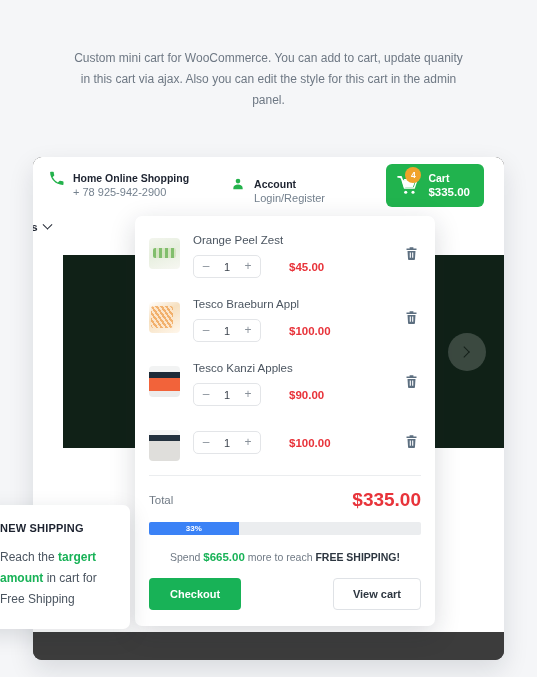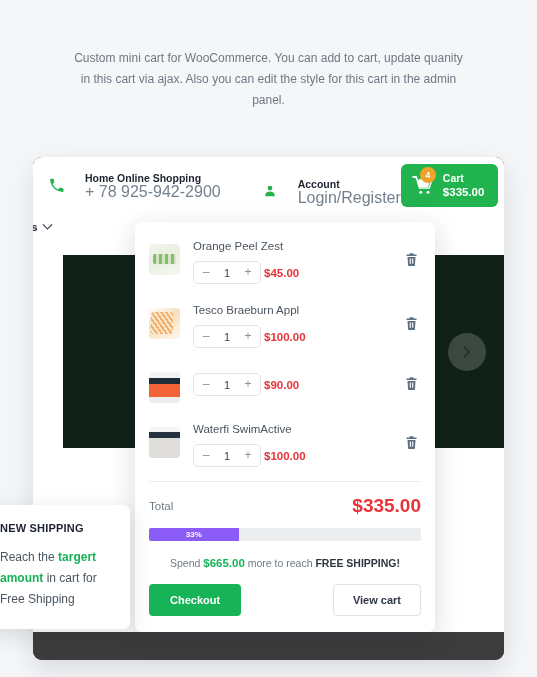--- a/index.html
+++ b/index.html
@@ -38,30 +38,30 @@
     border-radius: 9px 9px 0 0;
     overflow: hidden;
   }
 
   
   .site-header {
     position: relative; height: 56px;
     display: flex; align-items: center; padding: 0 14px;
     background: #fff;
   }
-  .hdr-block { display: flex; align-items: center; gap: 21px; }
+  .hdr-block { display: flex; align-items: flex-start; gap: 9px; }
   .hdr-block.phone { margin-left: 2px; }
   .hdr-block.account { margin-left: 42px; margin-top: 12px; }
   .hdr-ico { color: #24b24c; display: flex; align-items: center; }
   .hdr-txt-top {
     font-size: 10.5px; font-weight: bold; color: #1d2330; line-height: 14px;
     white-space: nowrap;
   }
   .hdr-txt-bot {
-    font-size: 16px; color: #74818e; line-height: 14px; white-space: nowrap;
+    font-size: 11px; color: #74818e; line-height: 14px; white-space: nowrap;
   }
 
   .cart-btn {
     margin-left: auto; margin-right: 6px;
     position: relative;
     display: flex; align-items: center; gap: 9px;
     background: #21b34e; border-radius: 6px;
     padding: 7px 14px 7px 11px;
     cursor: pointer;
   }
@@ -116,21 +116,21 @@
     border-right: 1.7px solid #15211a; transform: rotate(45deg) translate(-2px,2px);
   }
 
   .mock-foot {
     position: absolute; left: 0; bottom: 0; width: 471px; height: 28px;
     background: #3c3c3c;
   }
 
   
   .minicart {
-    position: absolute; left: 135px; top: 222px;
+    position: absolute; left: 135px; top: 216px;
     width: 300px;
     background: #fff;
     border-radius: 7px;
     box-shadow: 0 7px 26px rgba(25,30,45,.17);
     padding: 6px 14px 0 14px;
   }
   .mc-item {
     display: flex; align-items: flex-start;
     padding: 10px 0 8px 0;
     position: relative;
@@ -174,42 +174,42 @@
   }
   .qty-btn {
     width: 20px; text-align: center;
     font-size: 12px; color: #8a929b; cursor: pointer; user-select: none;
     line-height: 21px;
   }
   .qty-val {
     width: 22px; text-align: center; font-size: 11px; color: #3b434d;
   }
   .mc-price {
-    margin-left: 3px; font-size: 11.5px; font-weight: bold; color: #e8333a; text-align: center;
+    margin-left: 28px; font-size: 11.5px; font-weight: bold; color: #e8333a; text-align: center;
   }
   .trash {
     position: absolute; right: 2px; top: 50%; transform: translateY(-42%);
     cursor: pointer; color: #5d6f80;
   }
 
   .mc-divider { height: 1px; background: #ebedef; margin: 6px 0 0 0; }
 
   .mc-total {
     display: flex; align-items: center; justify-content: space-between;
     padding: 13px 0 11px 0;
   }
   .mc-total-l { font-size: 11.5px; color: #707a85; }
   .mc-total-r { font-size: 19px; font-weight: bold; color: #e8333a; }
 
   .bar-track {
     height: 13px; background: #ebedef; border-radius: 2px;
     position: relative; overflow: hidden;
   }
   .bar-fill {
-    height: 100%; background: #8b5cf6;
+    height: 100%; background: #3b82f6;
     display: flex; align-items: center; justify-content: center;
   }
   .bar-lbl { font-size: 8px; font-weight: bold; color: #fff; }
 
   .ship-note {
     text-align: center; font-size: 10.5px; color: #707a85;
     padding: 16px 0 15px 0;
   }
   .ship-amt { color: #18b257; font-weight: bold; font-size: 11.5px; }
   .ship-strong { color: #2d3640; font-weight: bold; }
@@ -355,38 +355,38 @@
             </div>
           </div>
           <span class="trash"><svg width="15" height="16" viewBox="0 0 24 24" fill="currentColor">
               <path d="M9 2h6v2h5v2.4H4V4h5V2z"></path>
               <path d="M5.6 7.8h12.8l-.9 13.1c-.05.7-.6 1.2-1.3 1.2H7.8c-.7 0-1.25-.5-1.3-1.2L5.6 7.8zm3.6 2.6v8.3h1.8v-8.3H9.2zm3.8 0v8.3h1.8v-8.3H13z"></path>
             </svg></span>
         </div>
         <div class="mc-item">
           <div class="thumb thumb-c"></div>
           <div class="mc-body">
+            <div class="mc-name">Tesco Kanzi Apples</div>
             <div class="mc-row2">
               <div class="qty">
                 <span class="qty-btn">–</span>
                 <span class="qty-val">1</span>
                 <span class="qty-btn">+</span>
               </div>
               <span class="mc-price">$90.00</span>
             </div>
           </div>
           <span class="trash"><svg width="15" height="16" viewBox="0 0 24 24" fill="currentColor">
               <path d="M9 2h6v2h5v2.4H4V4h5V2z"></path>
               <path d="M5.6 7.8h12.8l-.9 13.1c-.05.7-.6 1.2-1.3 1.2H7.8c-.7 0-1.25-.5-1.3-1.2L5.6 7.8zm3.6 2.6v8.3h1.8v-8.3H9.2zm3.8 0v8.3h1.8v-8.3H13z"></path>
             </svg></span>
         </div>
         <div class="mc-item">
           <div class="thumb thumb-d"></div>
           <div class="mc-body">
-            <div class="mc-name">Waterfi SwimActive</div>
             <div class="mc-row2">
               <div class="qty">
                 <span class="qty-btn">–</span>
                 <span class="qty-val">1</span>
                 <span class="qty-btn">+</span>
               </div>
               <span class="mc-price">$100.00</span>
             </div>
           </div>
           <span class="trash"><svg width="15" height="16" viewBox="0 0 24 24" fill="currentColor">

